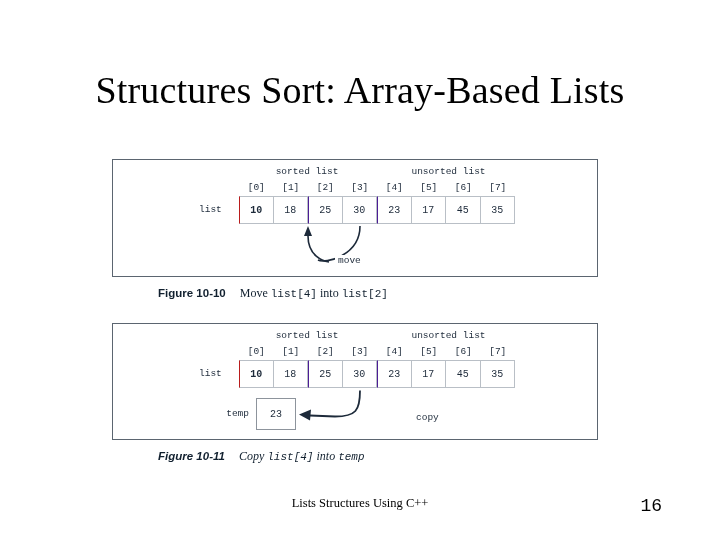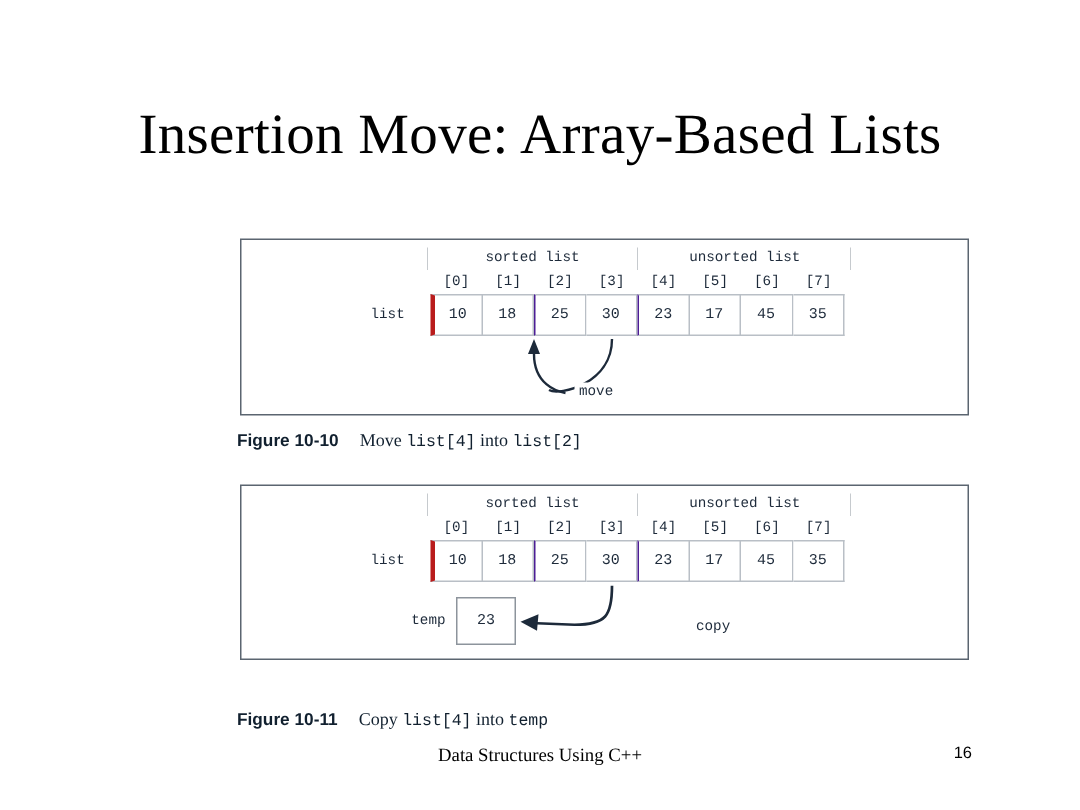--- a/index.html
+++ b/index.html
@@ -28,21 +28,20 @@
     color: #000000;
     letter-spacing: 0.2px;
     white-space: nowrap;
   }
 
   
   .figure-block {
     position: absolute;
     left: 112px;
     width: 463px;
-    margin-left: 48px;
   }
   #figure-1 { top: 159px; }
   #figure-2 { top: 323px; }
 
   .figure-frame {
     position: relative;
     box-sizing: border-box;
     width: 486px;
     border: 1px solid #5b6570;
     background: #ffffff;
@@ -145,21 +144,21 @@
     border: 1px solid #b9bfc6;
     border-left: none;
     background: #ffffff;
     display: flex;
     align-items: center;
     justify-content: center;
     font-family: "Liberation Mono", monospace;
     font-size: 10px;
     color: #1d2a3a;
   }
-  .array-cell:first-child { border-left: 3px solid #b91c1c; }
+  .array-cell:first-child { border-left: 1px solid #b91c1c; font-weight: bold; }
   .array-cell.b-strong { border-left: 1px solid #4c1d95; }
 
   .list-label {
     position: absolute;
     left: 86px;
     top: 36px;
     width: 36px;
     height: 28px;
     line-height: 28px;
     font-family: "Liberation Mono", monospace;
@@ -220,21 +219,21 @@
   
   .caption {
     position: absolute;
     left: 118px;
     font-size: 11px;
     color: #11202f;
     white-space: nowrap;
     padding-left: 40px;
   }
   #caption-1 { top: 286px; }
-  #caption-2 { top: 472px; }
+  #caption-2 { top: 449px; font-style: italic; }
 
   .caption .fignum {
     font-family: "Liberation Sans", sans-serif;
     font-weight: bold;
     font-size: 11.5px;
   }
   .caption .captext {
     font-family: "Liberation Serif", serif;
     font-size: 12px;
     margin-left: 14px;
@@ -250,31 +249,31 @@
     left: 0;
     top: 496px;
     width: 720px;
     text-align: center;
     font-family: "Liberation Serif", serif;
     font-size: 12.5px;
     color: #000000;
   }
   .footer-page {
     position: absolute;
-    right: 72px;
+    right: 58px;
     top: 496px;
-    font-family: Liberation Sans, sans-serif;
-    font-size: 11px;
+    font-family: Liberation Mono, monospace;
+    font-size: 18px;
     color: #000000;
   }
 </style>
 </head>
 <body>
 
-<div class="slide-title">Insertion Move: Array-Based Lists</div>
+<div class="slide-title">Structures Sort: Array-Based Lists</div>
 
 <div class="figure-block" id="figure-1">
   <div class="figure-frame">
 
     <div class="span-row">
       <div class="span span-sorted">
         <div class="cap cap-l"></div>
         <div class="line"></div>
         <div class="arrowhead ah-left"></div>
         <div class="arrowhead ah-right"></div>
@@ -382,14 +381,14 @@
       <path d="M 186 90 L 198 85 L 197 96 Z" fill="#1d2a3a"></path>
     </svg>
     <div class="arrow-label" id="copy-label">copy</div>
   </div>
 </div>
 
 <div class="caption" id="caption-2">
   <span class="fignum">Figure 10-11</span><span class="captext">Copy </span><span class="mono">list[4]</span><span class="captext" style="margin-left:0"> into </span><span class="mono">temp</span>
 </div>
 
-<div class="footer-title">Data Structures Using C++</div>
+<div class="footer-title">Lists Structures Using C++</div>
 <div class="footer-page">16</div>
 
 </body></html>

